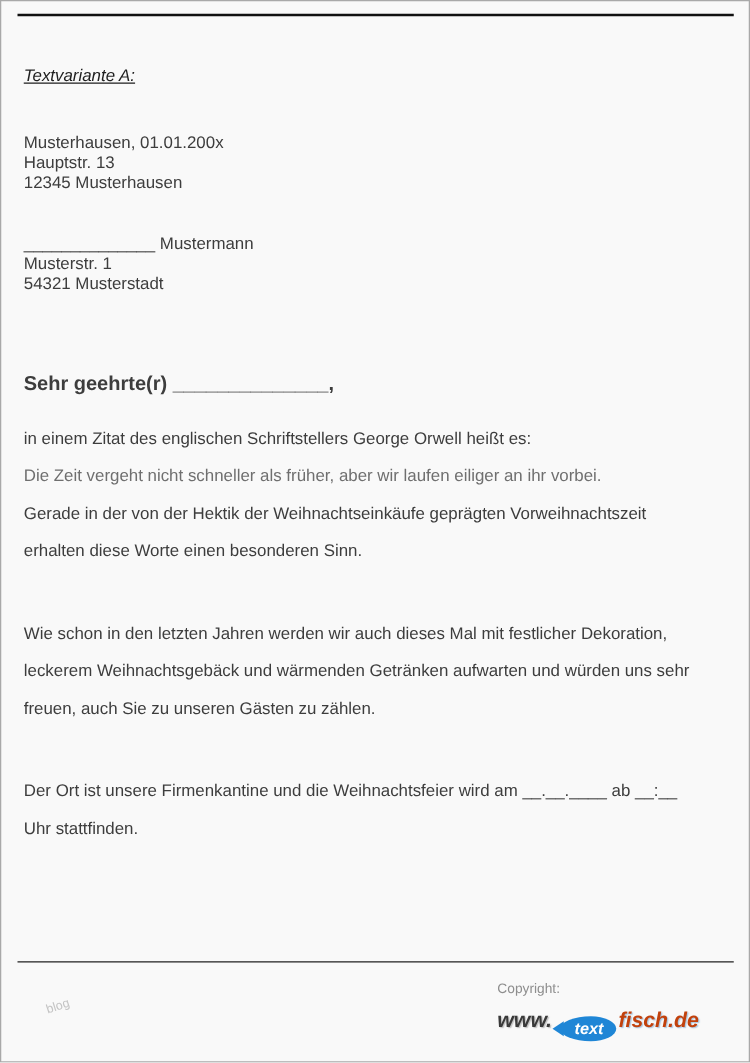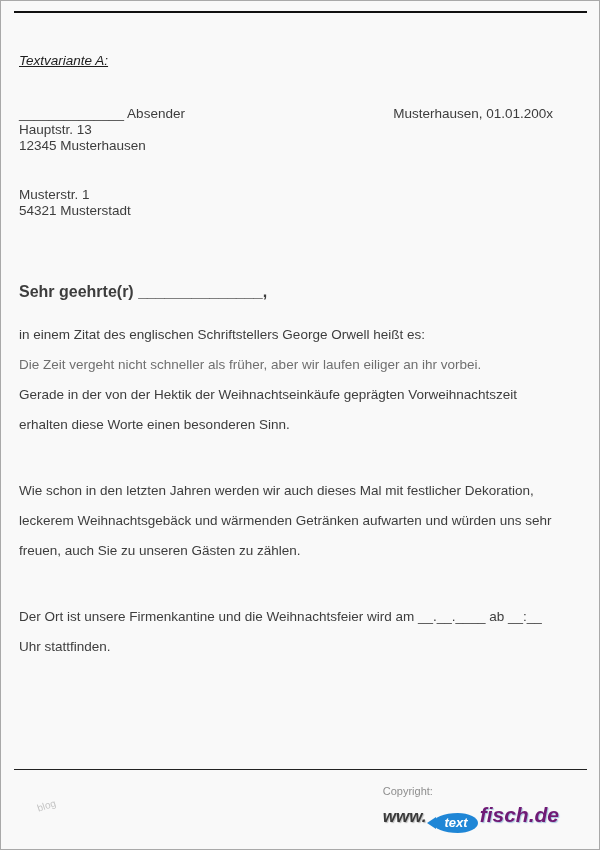--- a/index.html
+++ b/index.html
@@ -62,24 +62,24 @@
   .fish::before {
     content:"";
     position:absolute;
     left:-6px; top:50%;
     transform:translateY(-50%);
     border-right:9px solid #1f86d6;
     border-top:6px solid transparent;
     border-bottom:6px solid transparent;
   }
   .logo-fisch {
-    color:#701a75;
+    color:#c2410c;
     font-weight:bold;
     font-style:italic;
-    font-size:21px;
+    font-size:17px;
     text-shadow:1px 1px 1px #a8c4de;
   }
   .blog {
     position:absolute;
     left:36px; bottom:38px;
     color:#c4c4c4;
     font-size:10px;
     transform:rotate(-18deg);
   }
 </style>
@@ -88,27 +88,27 @@
 
 <div class="page">
 
   <div class="top-rule"></div>
 
   <div class="content">
 
     <p class="heading">Textvariante A:</p>
 
     <div class="header-row">
-      <span>______________ Absender</span>
       <span>Musterhausen, 01.01.200x</span>
     </div>
     <div class="addr-line">Hauptstr. 13</div>
     <div class="addr-line">12345 Musterhausen</div>
 
     <div class="recipient-block">
+      <div class="addr-line">______________ Mustermann</div>
       <div class="addr-line">Musterstr. 1</div>
       <div class="addr-line">54321 Musterstadt</div>
     </div>
 
     <div class="salutation">Sehr geehrte(r) ______________,</div>
 
     <div class="body-block">
       <div class="body-line">in einem Zitat des englischen Schriftstellers George Orwell heißt es:</div>
       <div class="body-line quote">Die Zeit vergeht nicht schneller als früher, aber wir laufen eiliger an ihr vorbei.</div>
       <div class="body-line">Gerade in der von der Hektik der Weihnachtseinkäufe geprägten Vorweihnachtszeit erhalten diese Worte einen besonderen Sinn.</div>

